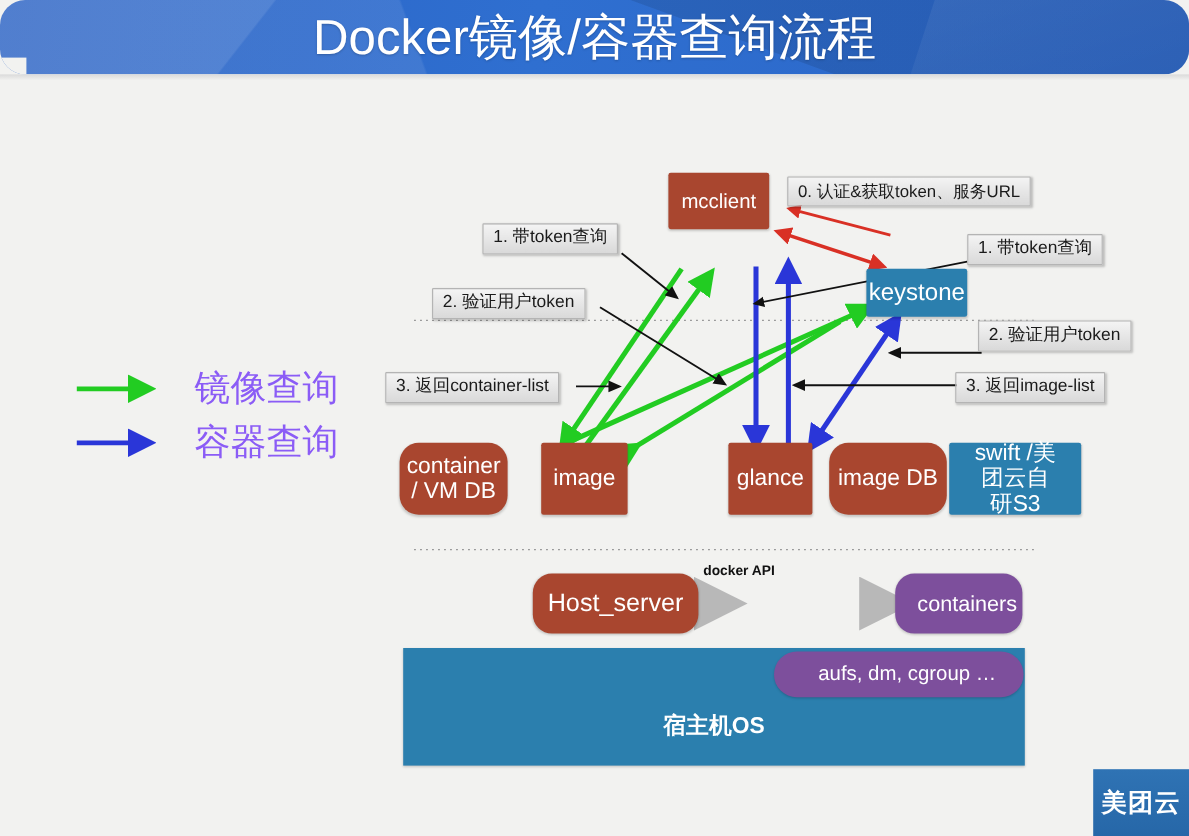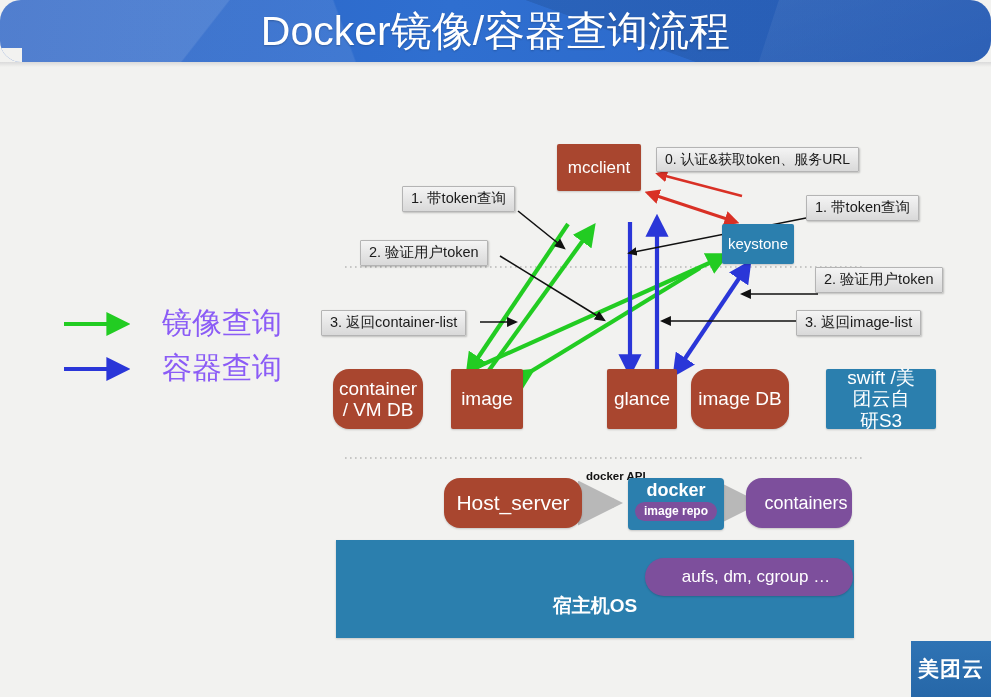--- a/index.html
+++ b/index.html
@@ -186,21 +186,21 @@
     <line x1="798" y1="321" x2="662" y2="321" stroke="#111" stroke-width="1.6" marker-end="url(#ah-black)"></line>
 
     <line x1="586" y1="503" x2="614" y2="503" stroke="#bcbcbc" stroke-width="9" marker-end="url(#ah-gray)"></line>
     <line x1="727" y1="503" x2="752" y2="503" stroke="#bcbcbc" stroke-width="9" marker-end="url(#ah-gray)"></line>
   </svg>
 
   <div class="box red sq" style="left:557px;top:144px;width:84px;height:47px;font-size:17px;">
     <span>mcclient</span>
   </div>
 
-  <div class="box blue sq" style="left:722px;top:224px;width:72px;height:40px;font-size:15px;">
+  <div class="box blue sq" style="left:722px;top:224px;width:84px;height:40px;font-size:20px;">
     <span>keystone</span>
   </div>
 
   <div class="label" style="left:656px;top:147px;font-size:14px;">0. 认证&amp;获取token、服务URL</div>
 
   <div class="label" style="left:402px;top:186px;">1. 带token查询</div>
 
   <div class="label" style="left:360px;top:240px;">2. 验证用户token</div>
 
   <div class="label" style="left:321px;top:310px;">3. 返回container-list</div>
@@ -220,49 +220,43 @@
   </div>
 
   <div class="box red sq" style="left:607px;top:369px;width:70px;height:60px;font-size:19px;">
     <span>glance</span>
   </div>
 
   <div class="box red rnd" style="left:691px;top:369px;width:98px;height:60px;font-size:19px;">
     <span>image DB</span>
   </div>
 
-  <div class="box blue sq" style="left:791px;top:369px;width:110px;height:60px;font-size:19px;padding:0 20px;margin-left:35px;">
+  <div class="box blue sq" style="left:791px;top:369px;width:110px;height:60px;font-size:19px;padding:0 20px;">
     <span>swift /美团云自研S3</span>
   </div>
 
   <div class="box red rnd" style="left:444px;top:478px;width:138px;height:50px;font-size:21px;">
     <span>Host_server</span>
   </div>
 
   <div class="small-bold" style="left:586px;top:470px;width:46px;">
     <span>docker API</span>
   </div>
 
-  <div class="box blue sq" style="left:628px;top:478px;width:96px;height:52px;border-radius:4px;
-              flex-direction:column;justify-content:flex-start;padding-top:3px;">
-    <span style="font-size:18px;font-weight:bold;line-height:1;margin-bottom:3px;">docker</span>
-    <span style="background:#7d4f9c;border-radius:11px;font-size:12px;font-weight:bold;
-                 padding:3px 9px;display:inline-block;">image repo</span>
-  </div>
 
   <div class="box purple rnd" style="left:746px;top:478px;width:106px;height:50px;font-size:18px;">
     <span>containers</span>
   </div>
 
   <div class="box blue" style="left:336px;top:540px;width:518px;height:98px;border-radius:0;
               align-items:flex-end;padding-bottom:22px;font-size:19px;font-weight:bold;">
     <span>宿主机OS</span>
   </div>
 
-  <div class="box purple rnd" style="left:645px;top:558px;width:208px;height:38px;font-size:17px;border-radius:19px;">
+  <div class="box purple rnd" style="left:645px;top:543px;width:208px;height:38px;font-size:17px;border-radius:19px;">
     <span>aufs, dm, cgroup …</span>
   </div>
 
   <div class="logo">
     <span>美团云</span>
   </div>
 
 </div>
 
 </body></html>

